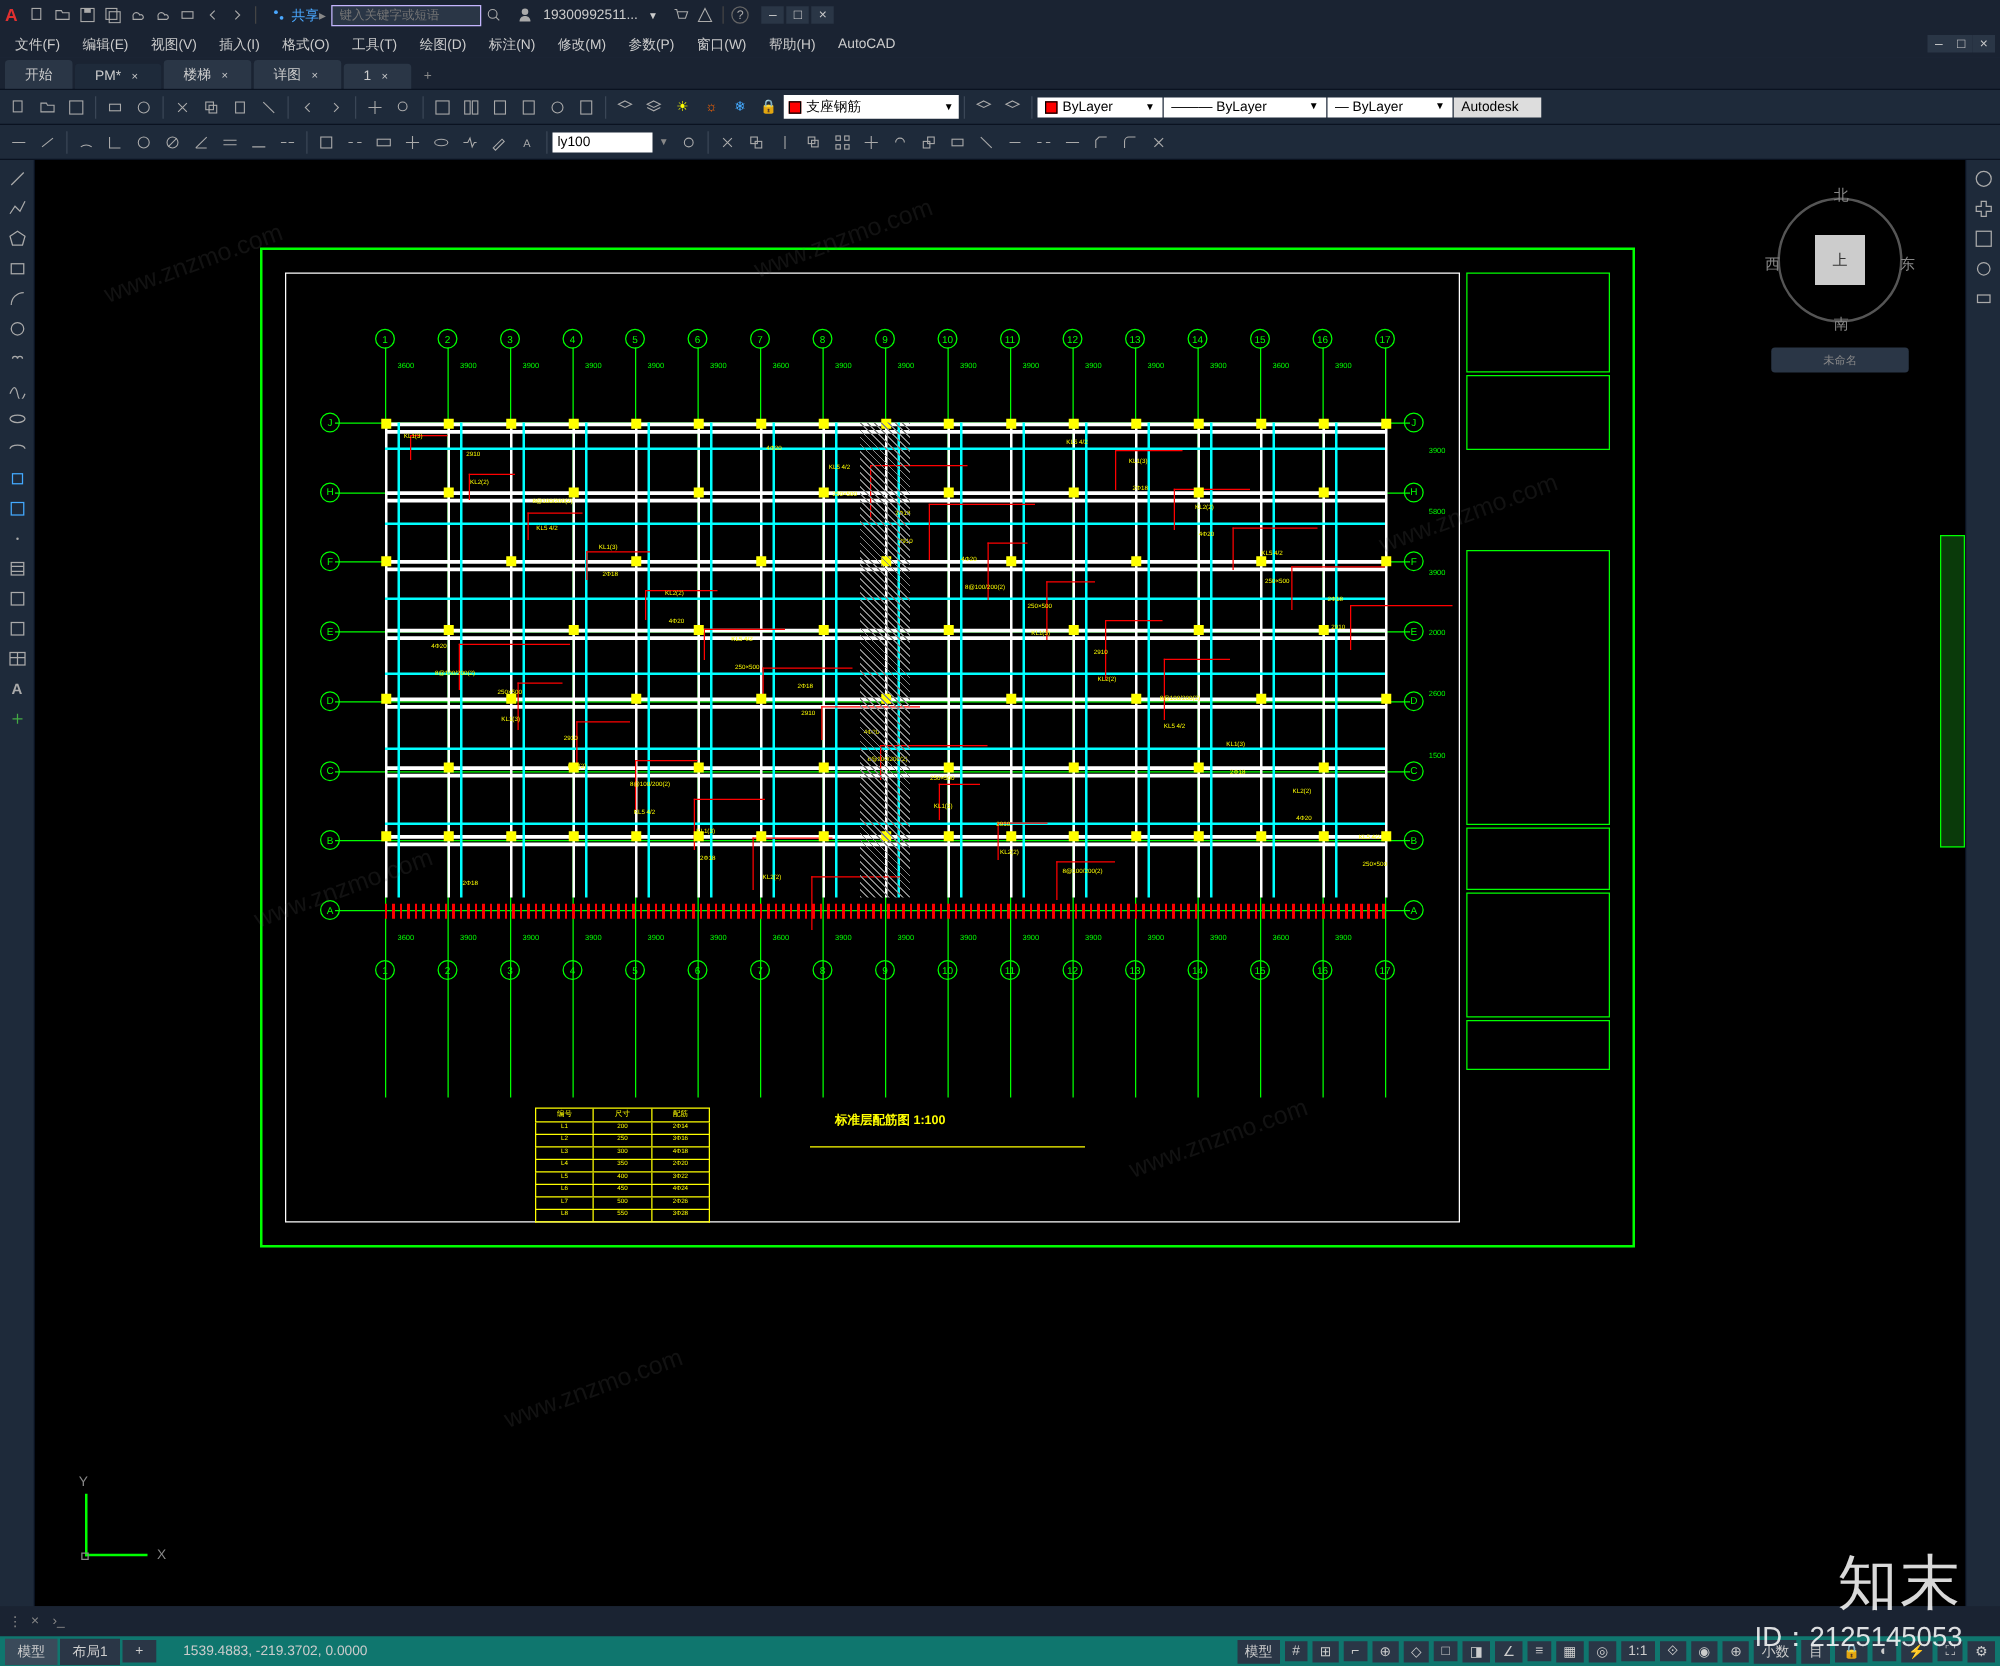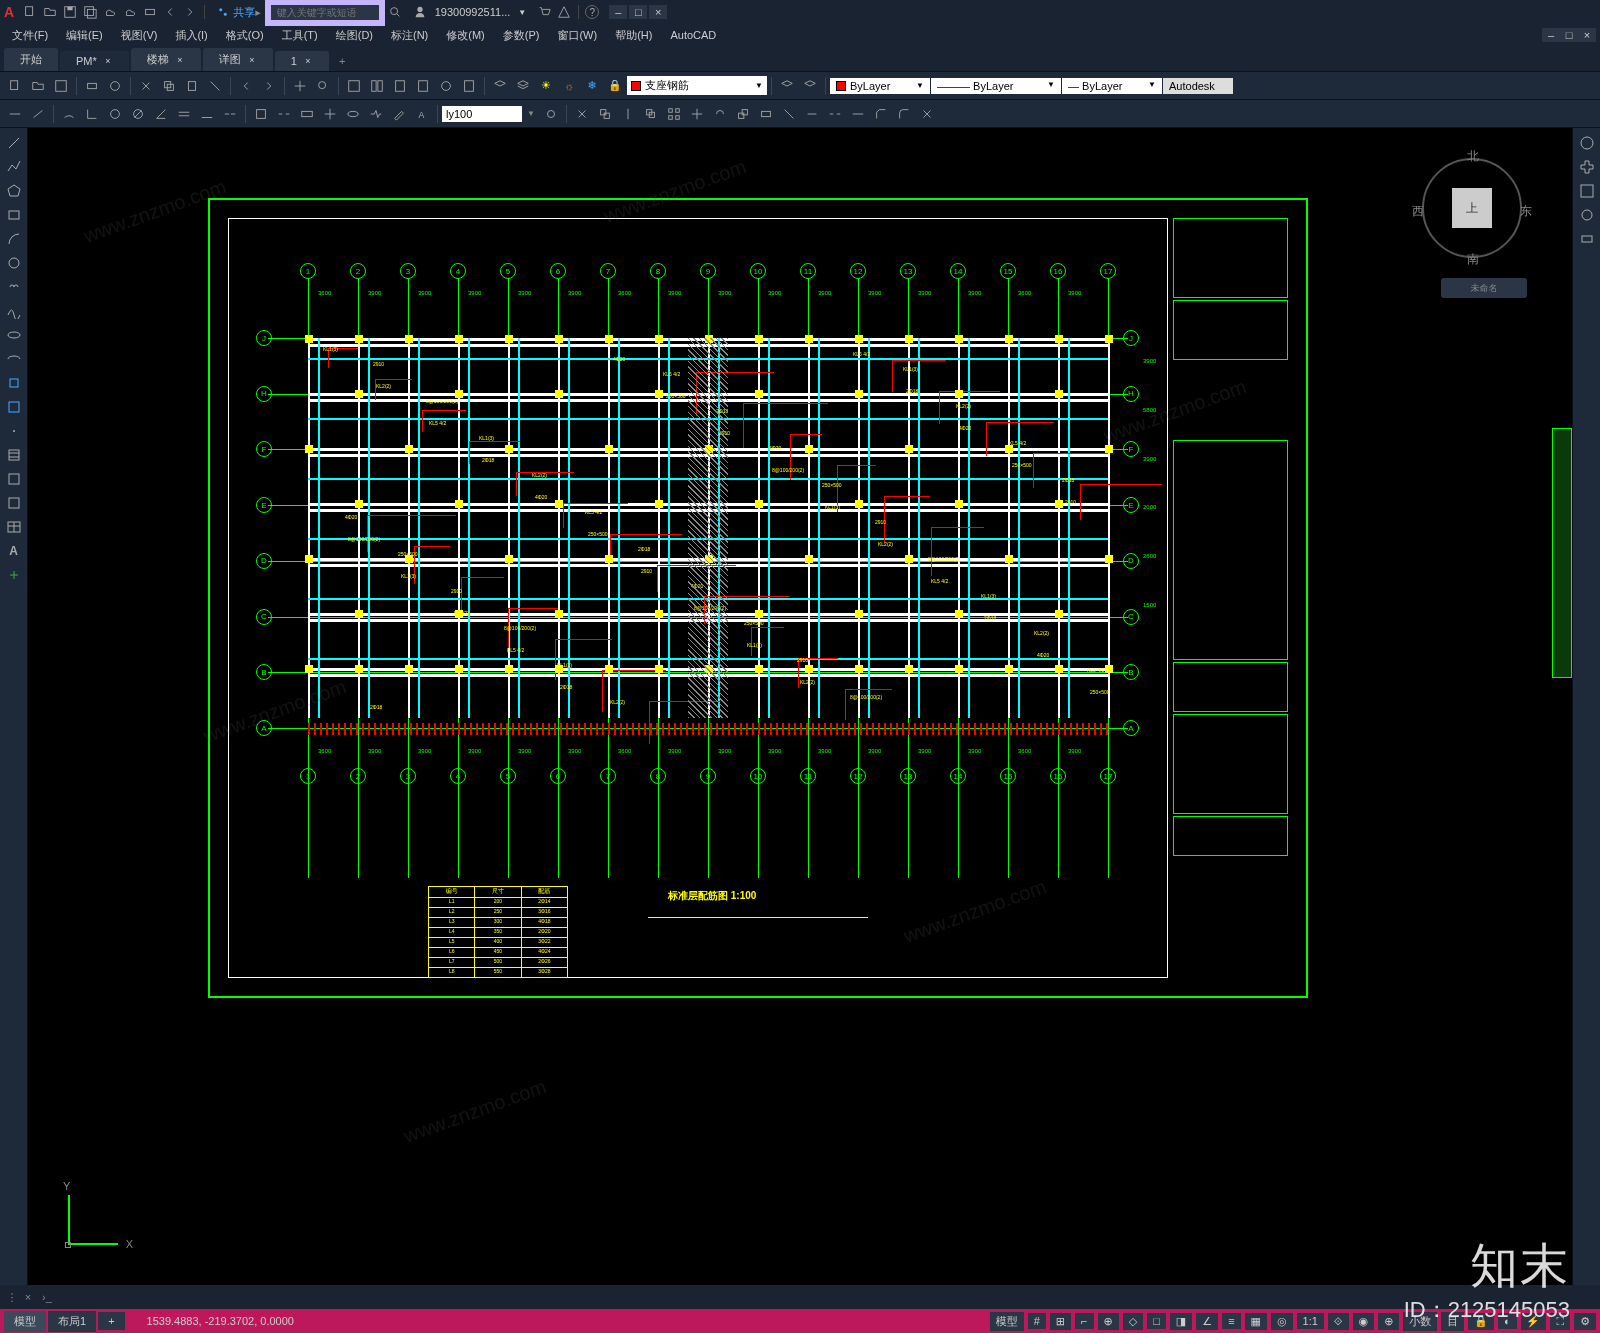--- a/index.html
+++ b/index.html
@@ -6,21 +6,21 @@
 body { background: #1e2a3a; color: #ccc; font-size: 11px; overflow: hidden; width: 1600px; height: 1333px; position: relative; }
 
 
 .titlebar { height: 24px; background: #1a2332; display: flex; align-items: center; padding: 0 4px; }
 .app-logo { color: #e03030; font-weight: bold; font-size: 14px; margin-right: 6px; }
 .tb-icon { width: 16px; height: 16px; margin: 0 2px; display: inline-flex; align-items: center; justify-content: center; color: #aaa; cursor: pointer; }
 .tb-icon svg { width: 14px; height: 14px; }
 .tb-sep { width: 1px; height: 14px; background: #444; margin: 0 4px; }
 .share-btn { display: flex; align-items: center; gap: 4px; color: #4aa8ff; margin-left: 8px; font-size: 11px; }
 .title-center { flex: 1; text-align: center; color: #ccc; font-size: 12px; }
-.search-box { background: #2a3646; border: 6px solid #c4b5fd; padding: 2px 6px; width: 120px; color: #888; font-size: 10px; }
+.search-box { background: #2a3646; border: 1px solid #c4b5fd; padding: 2px 6px; width: 120px; color: #888; font-size: 10px; }
 .user-area { display: flex; align-items: center; gap: 8px; margin: 0 8px; }
 .user-name { color: #ccc; font-size: 11px; }
 .win-controls { display: flex; gap: 2px; margin-left: 8px; }
 .win-btn { width: 18px; height: 14px; background: #2a3646; display: flex; align-items: center; justify-content: center; cursor: pointer; }
 
 
 .menubar { height: 22px; background: #1a2332; display: flex; align-items: center; padding: 0 4px; gap: 2px; }
 .menu-item { padding: 2px 8px; color: #ccc; font-size: 11px; cursor: pointer; }
 
 
@@ -49,21 +49,21 @@
 
 
 .viewcube { position: absolute; top: 20px; right: 40px; width: 120px; height: 120px; z-index: 10; }
 .cube-ring { width: 100px; height: 100px; border: 2px solid #555; border-radius: 50%; position: absolute; top: 10px; left: 10px; }
 .cube-face { position: absolute; top: 40px; left: 40px; width: 40px; height: 40px; background: #ccc; display: flex; align-items: center; justify-content: center; color: #333; font-size: 12px; }
 .cube-dir { position: absolute; color: #888; font-size: 12px; }
 .cube-n { top: 0; left: 55px; }
 .cube-s { bottom: 0; left: 55px; }
 .cube-e { right: 0; top: 55px; }
 .cube-w { left: 0; top: 55px; }
-.navbar-below { position: absolute; top: 150px; right: 45px; width: 86px; height: 20px; background: #2a3646; border-radius: 3px; z-index: 10; display:flex; align-items:center; justify-content:center; font-size:9px; color:#888;}
+.navbar-below { position: absolute; top: 150px; right: 45px; width: 110px; height: 20px; background: #2a3646; border-radius: 3px; z-index: 10; display:flex; align-items:center; justify-content:center; font-size:9px; color:#888;}
 
 
 .drawing-frame { position: absolute; top: 70px; left: 180px; width: 1100px; height: 800px; }
 .outer-border { position: absolute; inset: 0; border: 2px solid #0f0; }
 .inner-border { position: absolute; top: 20px; left: 20px; right: 140px; bottom: 20px; border: 1px solid #fff; }
 .title-block { position: absolute; top: 20px; right: 20px; width: 115px; bottom: 20px; }
 .tb-section { border: 1px solid #0f0; margin-bottom: 2px; }
 .grid-line-h { position: absolute; height: 1px; background: #0f0; left: 60px; right: 180px; }
 .grid-line-v { position: absolute; width: 1px; background: #0f0; top: 80px; bottom: 120px; }
 .grid-bubble { position: absolute; width: 16px; height: 16px; border: 1px solid #0f0; border-radius: 50%; display: flex; align-items: center; justify-content: center; color: #0f0; font-size: 8px; }
@@ -78,21 +78,21 @@
 
 .ucs { position: absolute; bottom: 40px; left: 40px; width: 60px; height: 60px; }
 .ucs-line { position: absolute; background: #0f0; }
 
 
 .cmdline-area { position: absolute; bottom: 24px; left: 0; right: 0; height: 24px; background: #1a2332; display: flex; align-items: center; padding: 0 4px; }
 .cmd-handle { width: 16px; height: 16px; display: flex; align-items: center; justify-content: center; color: #888; }
 .cmd-input { flex: 1; background: #2a3646; border: 1px solid #3a4656; padding: 3px 8px; color: #888; font-size: 11px; margin-left: 4px; }
 
 
-.statusbar { position: absolute; bottom: 0; left: 0; right: 0; height: 24px; background: #be185d; display: flex; align-items: center; padding: 0 4px; font-size: 11px; }
+.statusbar { position: absolute; bottom: 0; left: 0; right: 0; height: 24px; background: #0f766e; display: flex; align-items: center; padding: 0 4px; font-size: 11px; }
 .status-tab { padding: 3px 10px; background: #2a3646; margin-right: 2px; cursor: pointer; }
 .status-tab.active { background: #3a4a5a; }
 .status-coords { margin-left: 20px; color: #ccc; }
 .status-right { margin-left: auto; display: flex; align-items: center; gap: 4px; }
 .status-btn { padding: 2px 6px; background: #2a3646; cursor: pointer; display: flex; align-items: center; gap: 2px; }
 
 
 .watermark-big { position: absolute; bottom: 35px; right: 30px; color: rgba(255,255,255,0.85); font-size: 48px; font-weight: 300; z-index: 100; letter-spacing: 2px; }
 .watermark-id { position: absolute; bottom: 8px; right: 30px; color: rgba(255,255,255,0.85); font-size: 22px; z-index: 100; }
 .wm-diag { position: absolute; color: rgba(100,100,100,0.18); font-size: 20px; transform: rotate(-20deg); pointer-events: none; z-index: 50; }

